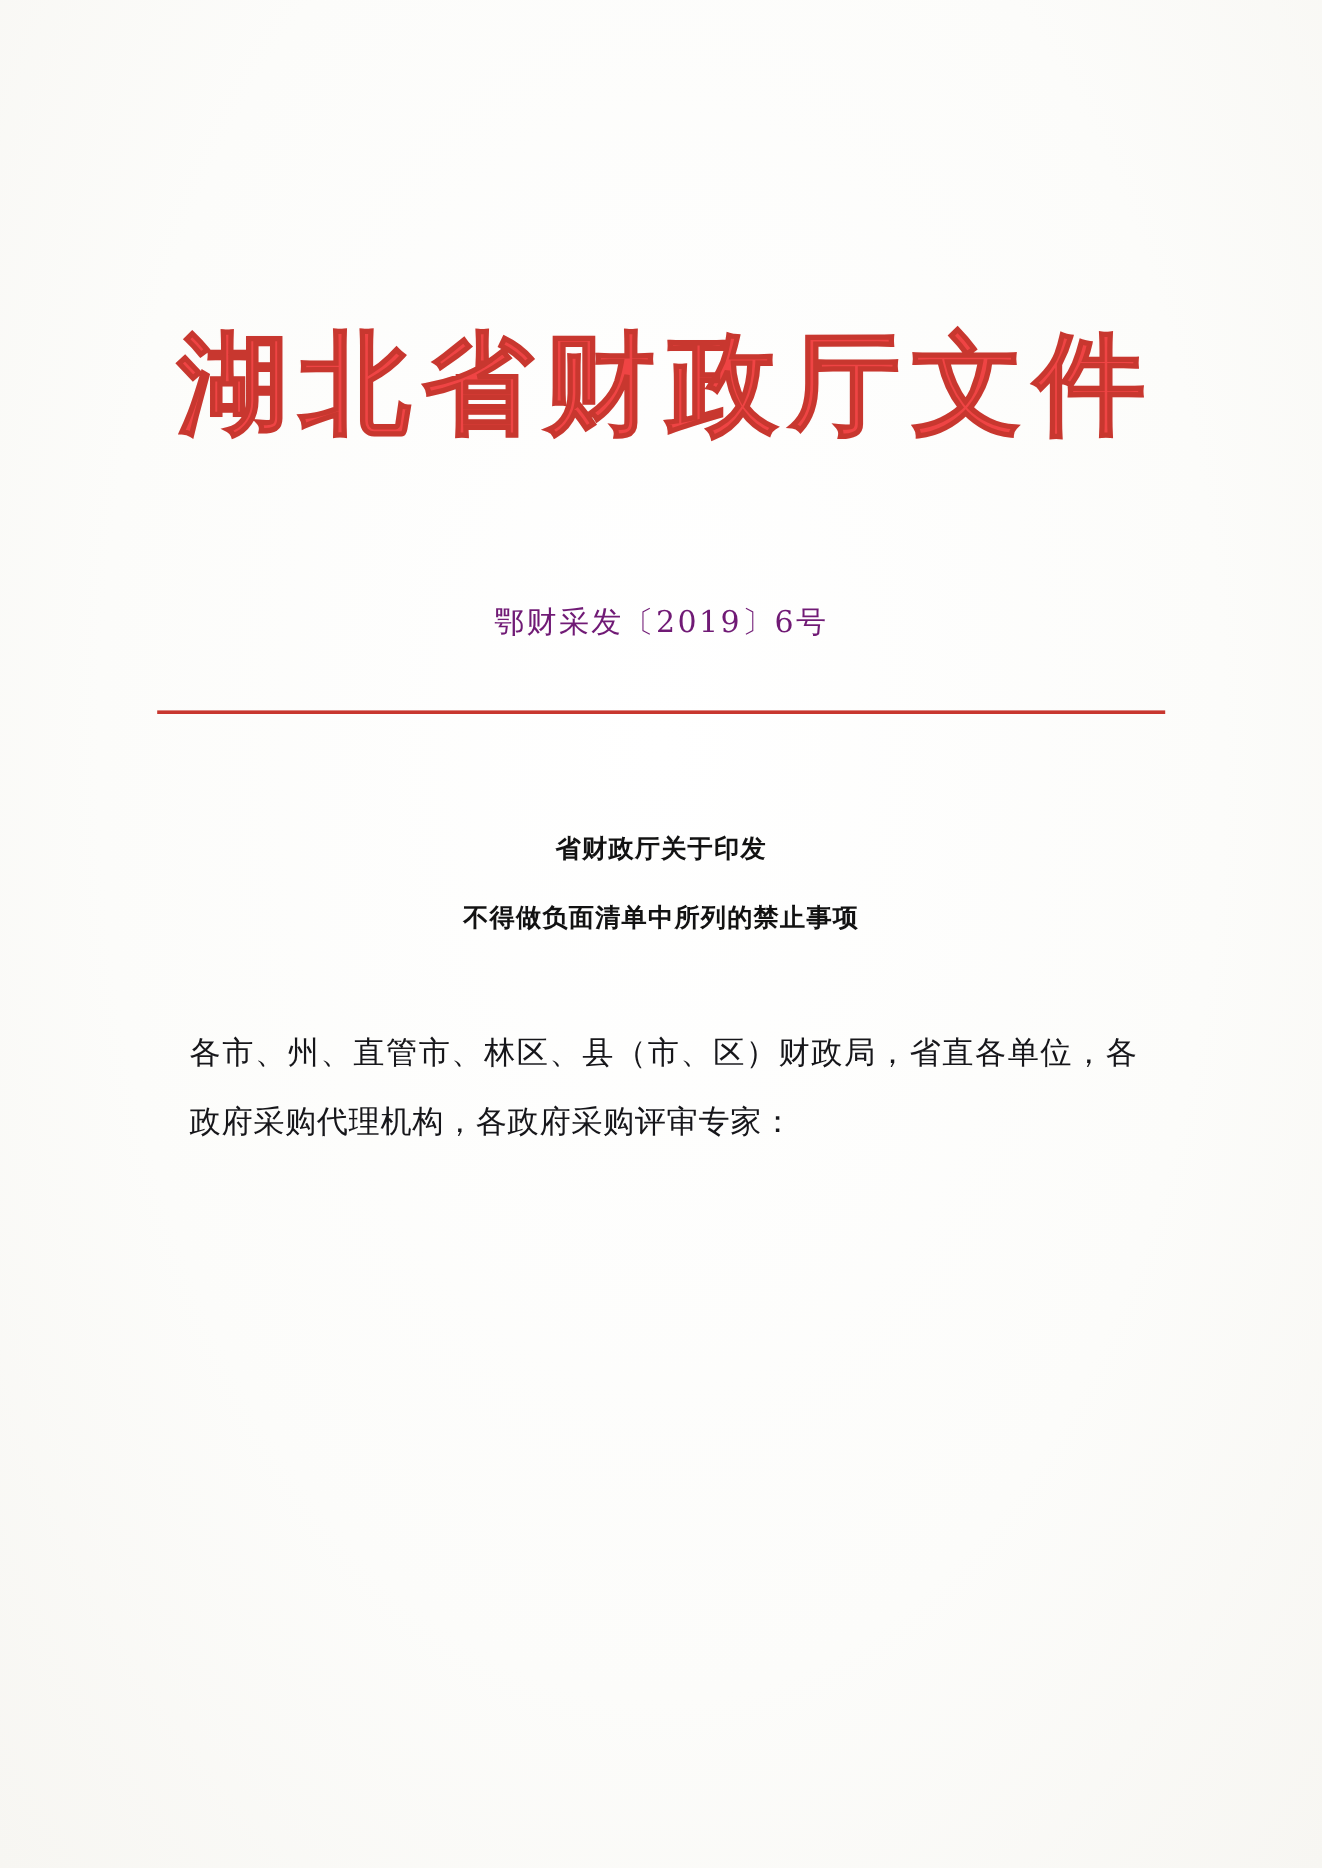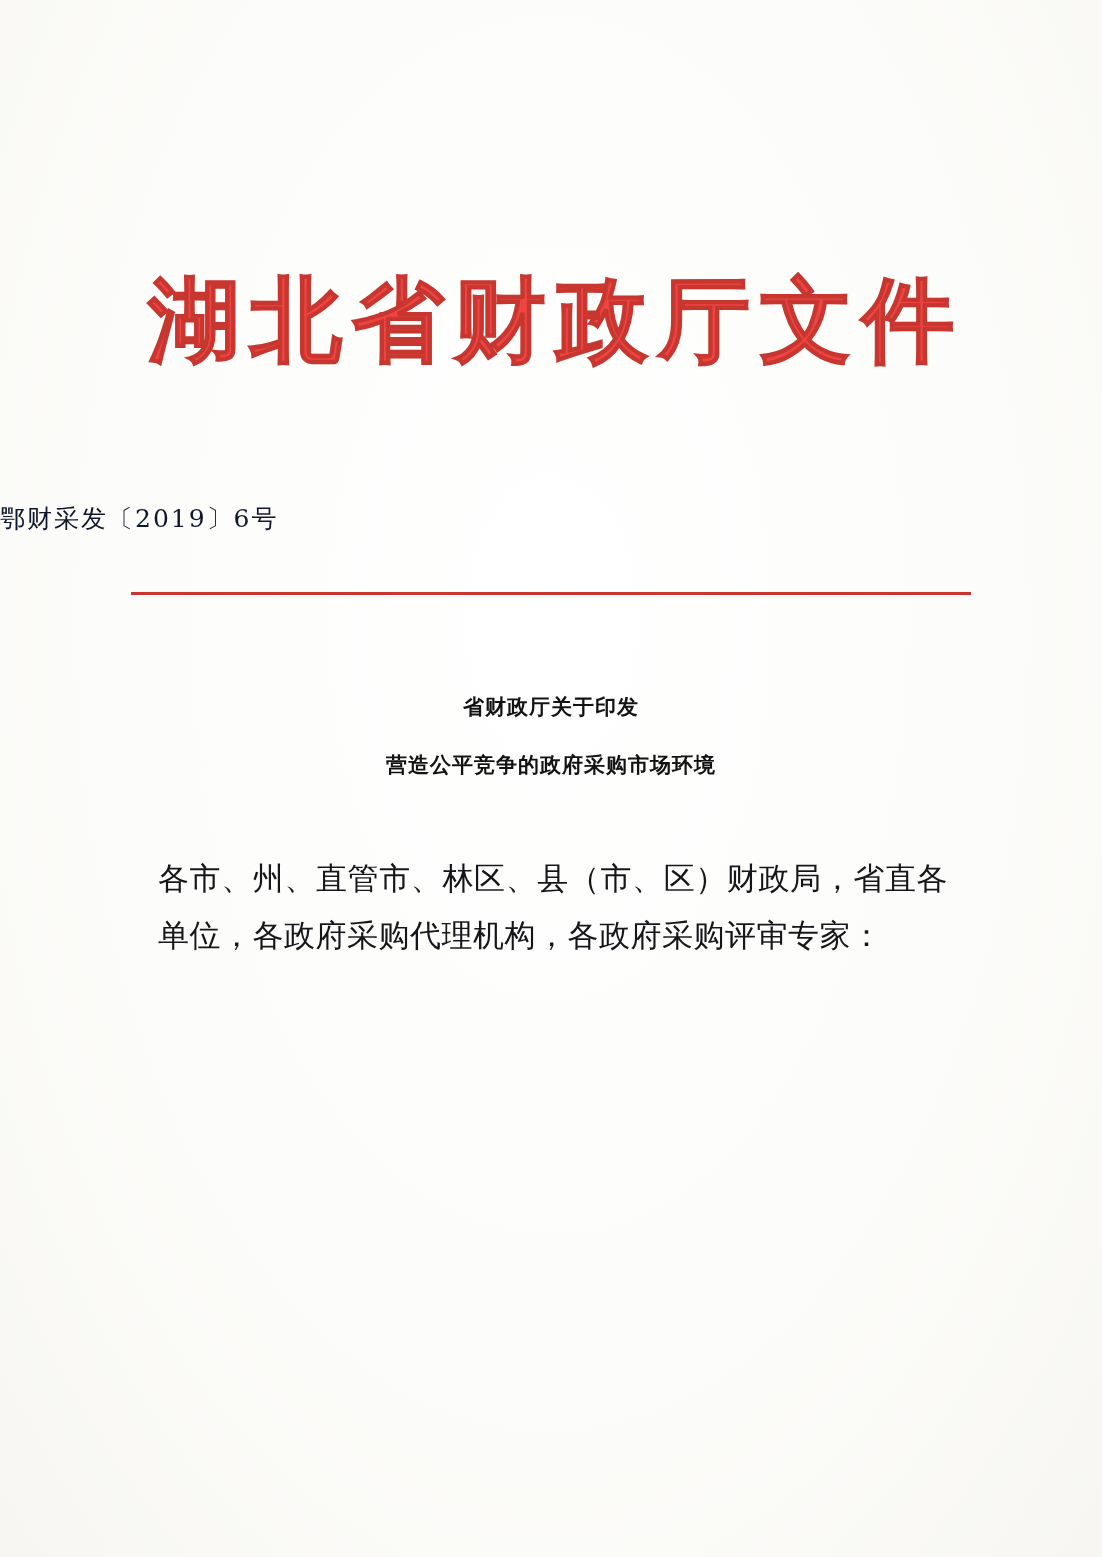--- a/index.html
+++ b/index.html
@@ -41,22 +41,23 @@
     line-height: 1.05;
     -webkit-text-stroke: 1.5px #c8372f;
     text-shadow: 0 0 1px rgba(200,55,47,0.6);
     white-space: nowrap;
   }
   .doc-number {
     position: absolute;
     top: 502px;
     left: 0;
     width: 100%;
+    text-align: center;
     font-size: 25px;
-    color: #0f172a;
+    color: #701a75;
     letter-spacing: 2px;
     font-family: "DejaVu Serif", "Liberation Serif", serif;
   }
   .red-rule {
     position: absolute;
     top: 592px;
     left: 131px;
     width: 840px;
     height: 3px;
     background: #c8372f;
@@ -75,21 +76,21 @@
     font-family: "DejaVu Serif", "Liberation Serif", serif;
   }
   .subject div {
     white-space: nowrap;
   }
   .body-block {
     position: absolute;
     top: 850px;
     left: 158px;
     width: 790px;
-    font-size: 31px;
+    font-size: 26px;
     line-height: 57px;
     color: #16161a;
     letter-spacing: 0.5px;
     text-align: justify;
     text-justify: inter-ideograph;
     font-family: "DejaVu Serif", "Liberation Serif", serif;
   }
   .body-block p {
     margin: 0;
   }
@@ -104,19 +105,19 @@
   <div class="paper-tint"></div>
 
   <div class="doc-title">湖北省财政厅文件</div>
 
   <div class="doc-number">鄂财采发〔2019〕6号</div>
 
   <div class="red-rule"></div>
 
   <div class="subject">
     <div>省财政厅关于印发</div>
-    <div>营造公平竞争的政府采购市场环境</div>
+    <div>不得做负面清单中所列的禁止事项</div>
   </div>
 
   <div class="body-block">
     <p>各市、州、直管市、林区、县（市、区）财政局，省直各单位，各政府采购代理机构，各政府采购评审专家：</p>
   </div>
 </div>
 
 </body></html>

